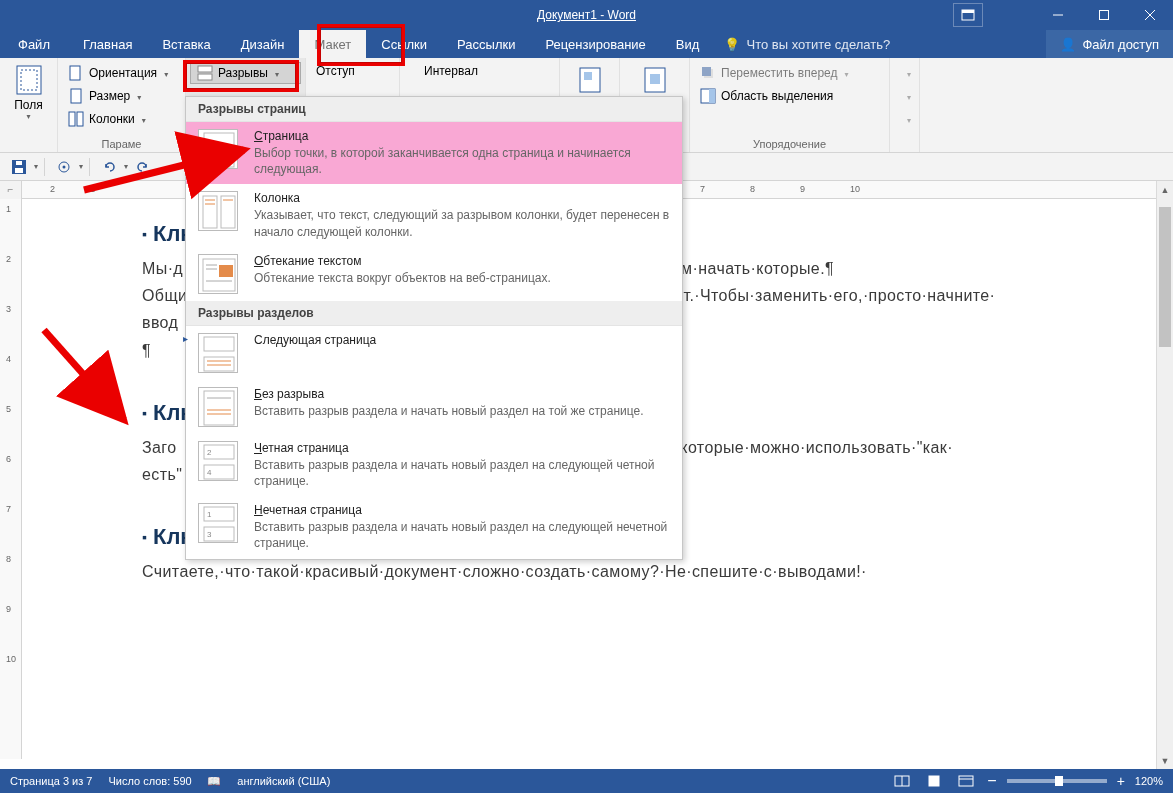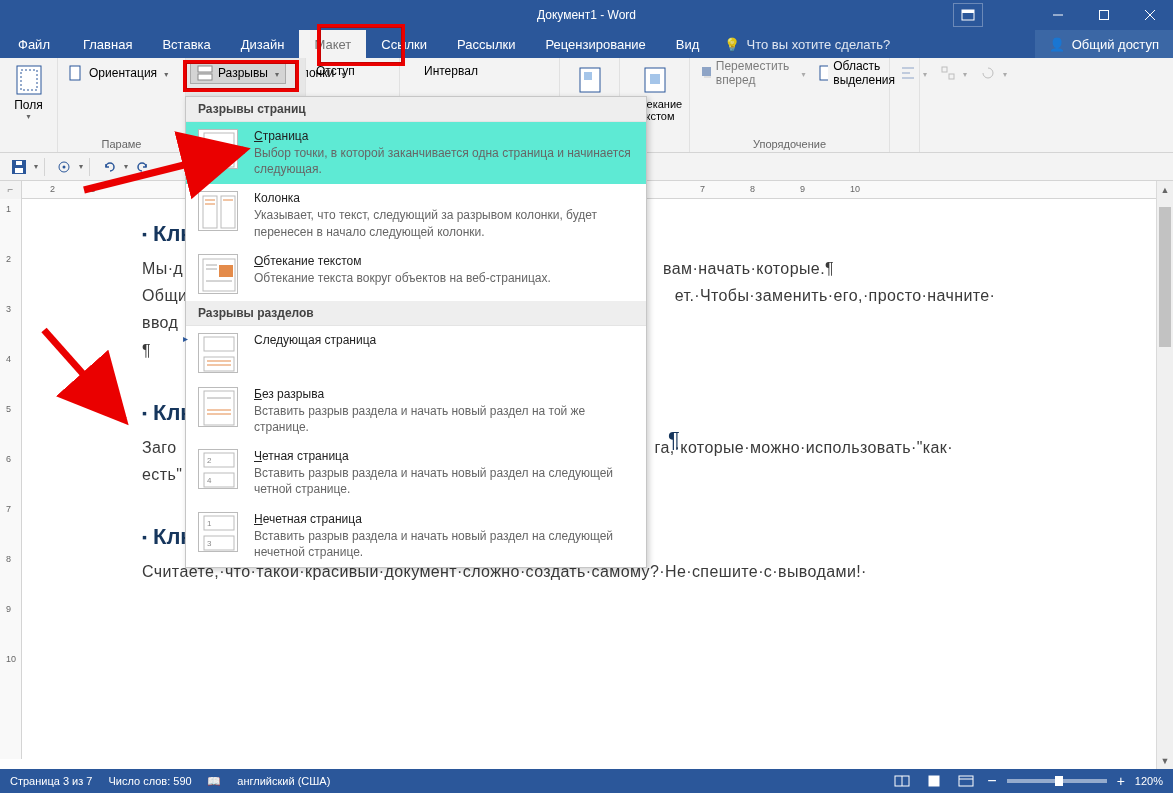--- a/index.html
+++ b/index.html
@@ -1,20 +1,20 @@
 <!DOCTYPE html>
 <html><head>
 <meta charset="utf-8">
 <style>
 * { margin: 0; padding: 0; box-sizing: border-box; font-family: "Segoe UI", Tahoma, sans-serif; }
 body { background: #fff; width: 1173px; height: 793px; overflow: hidden; position: relative; }
 
 
 .titlebar { background: #2b579a; height: 30px; display: flex; align-items: center; color: #fff; font-size: 12px; position: relative; }
-.titlebar .title { position: absolute; left: 50%; transform: translateX(-50%); }
+.titlebar .title { position: absolute; left: 50%; transform: translateX(-50%); text-decoration: underline; }
 .titlebar .win-controls { position: absolute; right: 0; display: flex; }
 .titlebar .win-btn { width: 46px; height: 30px; display: flex; align-items: center; justify-content: center; }
 .titlebar .ribbon-display { position: absolute; right: 190px; width: 30px; height: 24px; border: 1px solid rgba(255,255,255,0.3); display: flex; align-items: center; justify-content: center; top: 3px; }
 
 
 .ribbon-tabs { background: #2b579a; height: 28px; display: flex; color: #fff; font-size: 13px; align-items: stretch; }
 .ribbon-tab { padding: 0 15px; display: flex; align-items: center; cursor: default; }
 .ribbon-tab.active { background: #f3f3f3; color: #737373; }
 .ribbon-tab.file { padding: 0 18px; }
 .ribbon-tell { margin-left: 10px; display: flex; align-items: center; gap: 6px; opacity: 0.85; }
@@ -23,21 +23,21 @@
 
 
 .highlight-tab { position: absolute; border: 3px solid #ea0000; box-shadow: 0 0 0 1px #c60000 inset; pointer-events: none; z-index: 100; }
 
 
 .ribbon { background: #f3f3f3; height: 95px; border-bottom: 1px solid #d4d4d4; display: flex; font-size: 12px; position: relative; }
 .ribbon-group { border-right: 1px solid #e1e1e1; padding: 2px 4px 0; display: flex; flex-direction: column; position: relative; }
 .ribbon-group-label { position: absolute; bottom: 2px; left: 0; right: 0; text-align: center; font-size: 11px; color: #666; }
 .ribbon-large-btn { display: flex; flex-direction: column; align-items: center; justify-content: space-between; padding: 4px 6px; min-width: 44px; }
 .ribbon-large-btn .ico { width: 32px; height: 32px; margin-bottom: 2px; }
-.ribbon-stack { display: flex; flex-direction: row; gap: 1px; padding-top: 2px; }
+.ribbon-stack { display: flex; flex-direction: column; gap: 1px; padding-top: 2px; }
 .ribbon-small-btn { display: flex; align-items: center; gap: 5px; padding: 2px 6px; height: 22px; }
 .ribbon-small-btn .ico { width: 16px; height: 16px; display: inline-block; }
 .ribbon-small-btn .caret::after { content: "▾"; font-size: 8px; color: #666; margin-left: 2px; }
 
 
 .qat-bar { background: #f3f3f3; height: 28px; border-bottom: 1px solid #d4d4d4; display: flex; align-items: center; padding: 0 6px; gap: 2px; }
 .qat-btn { width: 26px; height: 24px; display: flex; align-items: center; justify-content: center; color: #2b579a; }
 .qat-sep { width: 1px; height: 18px; background: #d4d4d4; margin: 0 4px; }
 
 
@@ -49,24 +49,24 @@
 .doc-wrap { display: flex; height: 560px; position: relative; }
 .ruler-v { width: 22px; background: #f9f9f9; border-right: 1px solid #d4d4d4; font-size: 9px; color: #666; position: relative; }
 .ruler-v .vmark { position: absolute; left: 6px; }
 .doc-page { flex: 1; background: #fff; padding: 8px 20px 20px 120px; overflow: hidden; font-family: "Segoe UI Light", "Segoe UI", sans-serif; color: #333; }
 .doc-page h2 { font-size: 22px; color: #16365d; font-weight: 600; margin: 14px 0 8px; display: flex; align-items: center; }
 .doc-page h2::before { content: "▪"; font-size: 14px; margin-right: 6px; color: #16365d; }
 .doc-page p { font-size: 16px; color: #3a3a3a; line-height: 1.7; letter-spacing: 0.4px; }
 .doc-page .pil { color: #3a3a3a; }
 
 
-.breaks-menu { position: absolute; left: 185px; top: 96px; width: 462px; background: #fff; border: 1px solid #c6c6c6; box-shadow: 2px 2px 6px rgba(0,0,0,0.2); z-index: 50; font-size: 12px; }
+.breaks-menu { position: absolute; left: 185px; top: 96px; width: 498px; background: #fff; border: 1px solid #c6c6c6; box-shadow: 2px 2px 6px rgba(0,0,0,0.2); z-index: 50; font-size: 12px; }
 .breaks-menu .section-hdr { background: #eeeeee; padding: 5px 12px; font-weight: 600; color: #444; border-bottom: 1px solid #e4e4e4; }
 .breaks-menu .item { display: flex; padding: 7px 12px; gap: 16px; align-items: flex-start; }
-.breaks-menu .item.hover { background: #5eead4; }
+.breaks-menu .item.hover { background: #f9a8d4; }
 .breaks-menu .item .item-ico { width: 40px; height: 40px; flex-shrink: 0; border: 1px solid #bbb; background: #fff; display: flex; align-items: center; justify-content: center; font-size: 9px; color: #999; position: relative; }
 .breaks-menu .item .item-body .item-title { font-weight: 400; color: #222; margin-bottom: 2px; }
 .breaks-menu .item .item-body .item-title .ul { text-decoration: underline; }
 .breaks-menu .item .item-body .item-desc { color: #666; line-height: 1.35; }
 .breaks-menu .indicator { position: absolute; left: -3px; color: #2b579a; font-size: 10px; }
 
 
 .statusbar { position: absolute; bottom: 0; left: 0; right: 0; height: 24px; background: #2b579a; color: #fff; font-size: 11px; display: flex; align-items: center; padding: 0 10px; gap: 16px; }
 .statusbar .right { margin-left: auto; display: flex; align-items: center; gap: 10px; }
 .statusbar .view-btn { width: 22px; height: 18px; display: flex; align-items: center; justify-content: center; }
@@ -125,21 +125,21 @@
   <div class="ribbon-tab">Ссылки</div>
   <div class="ribbon-tab">Рассылки</div>
   <div class="ribbon-tab">Рецензирование</div>
   <div class="ribbon-tab">Вид</div>
   <div class="ribbon-tell">
     <span>💡</span>
     <span>Что вы хотите сделать?</span>
   </div>
   <div class="ribbon-right">
     <span class="icon">👤</span>
-    <span>Общий доступ</span>
+    <span>Файл доступ</span>
   </div>
 </div>
 
 <div class="ribbon">
   <div class="ribbon-group" style="width:58px">
     <div class="ribbon-large-btn">
       <svg class="ico">
           <rect x="4" y="2" width="24" height="28" fill="#fff" stroke="#2b579a"></rect>
           <rect x="8" y="6" width="16" height="20" fill="none" stroke="#2b579a" stroke-dasharray="2,2"></rect>
         </svg>

